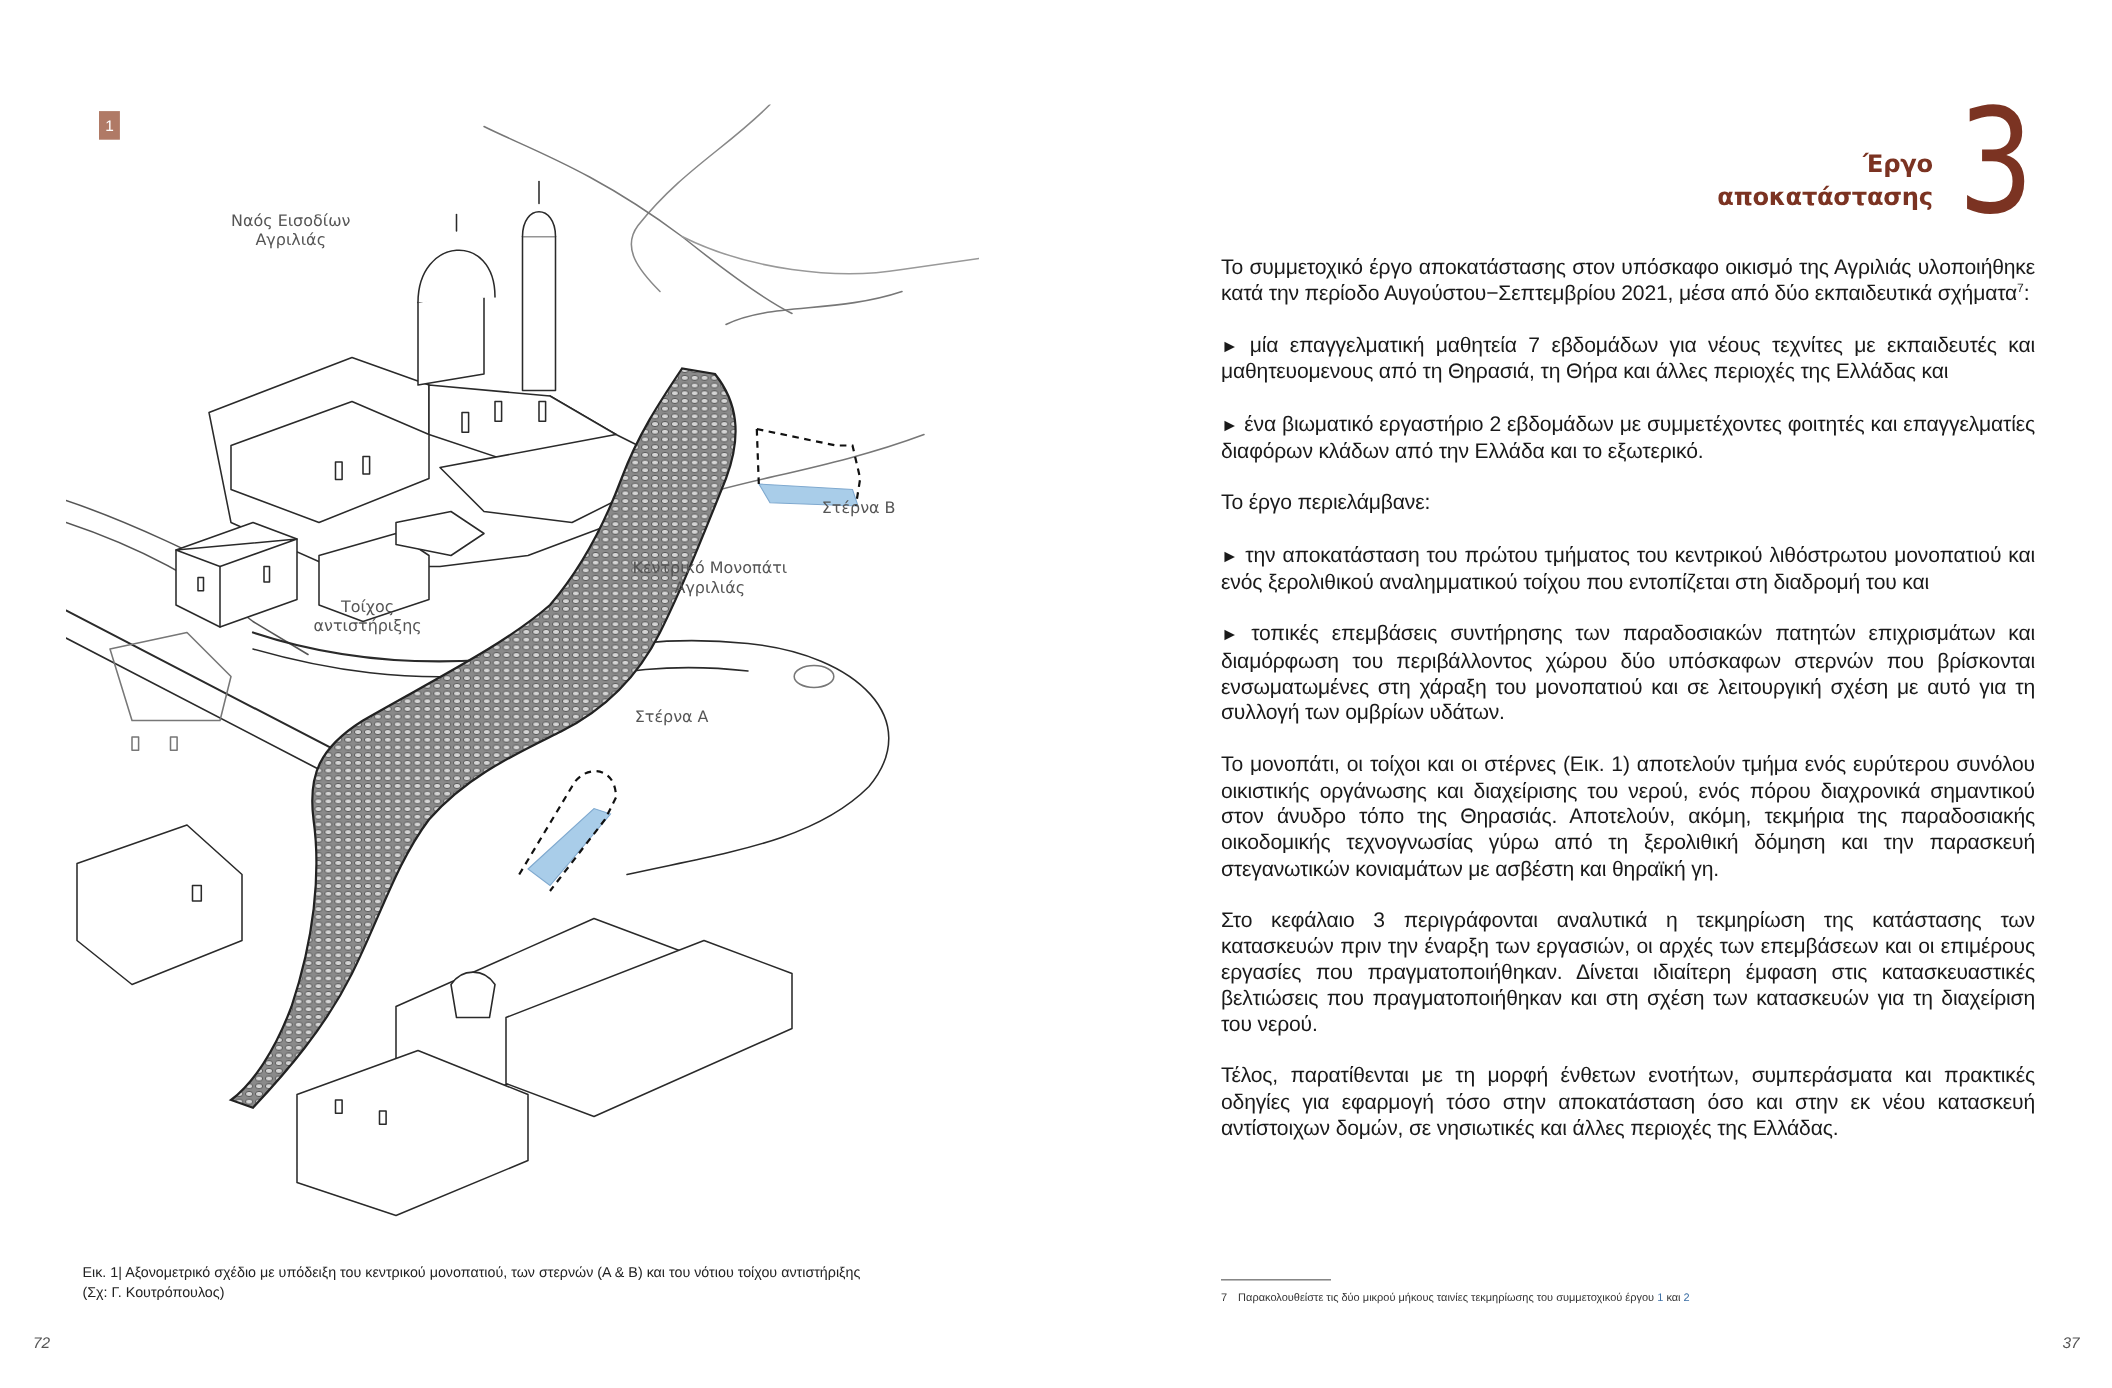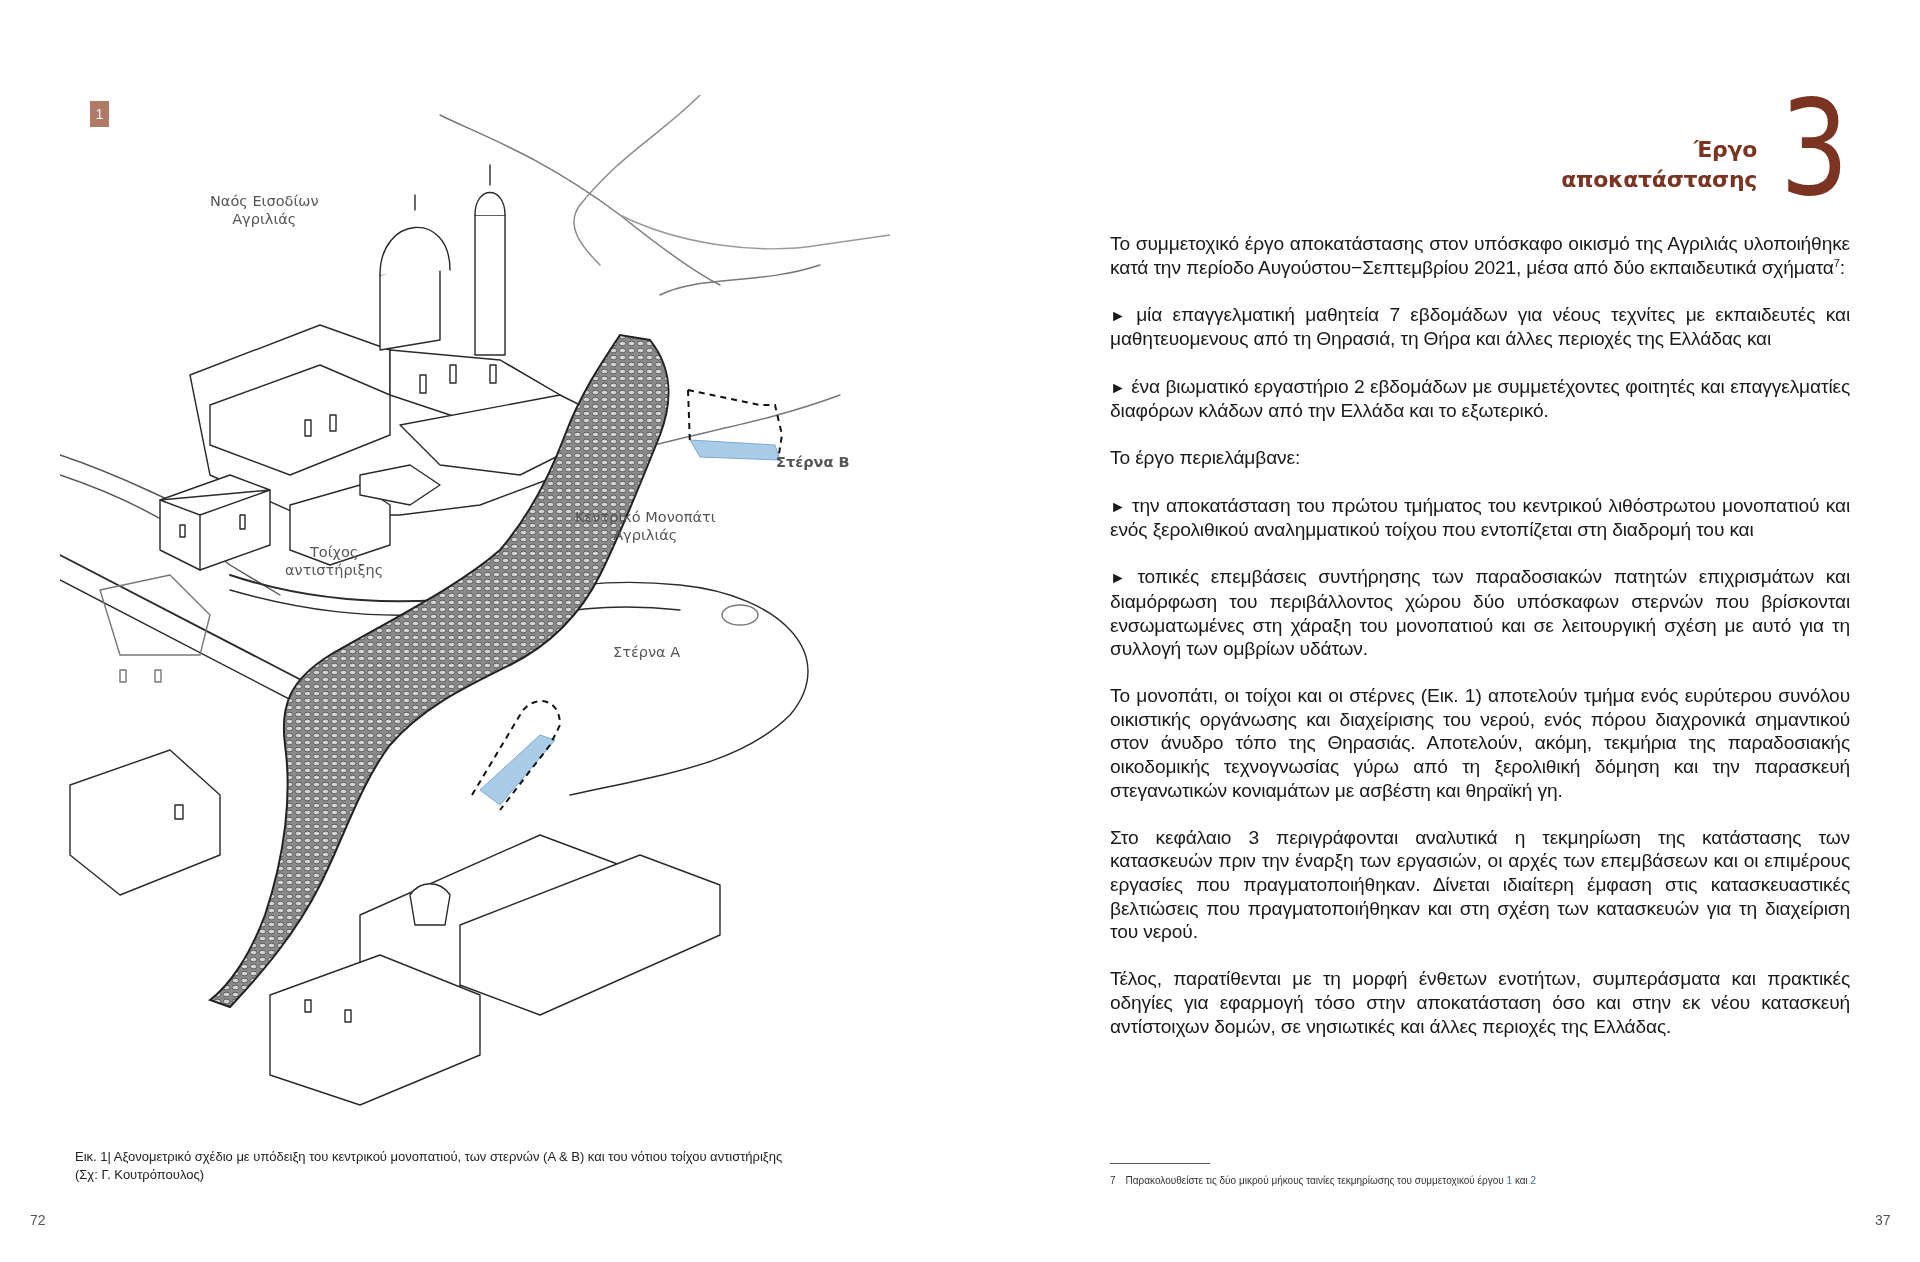--- a/index.html
+++ b/index.html
@@ -13,21 +13,21 @@
                background:#b07a66; color:#fff; font-size:14px; line-height:26px; text-align:center; }
 
   .drawing { position:absolute; left:60px; top:95px; width:830px; height:1045px; }
   .drawing svg { width:100%; height:100%; display:block; }
 
   .dlabel { position:absolute; color:#555; font-family:"DejaVu Sans", sans-serif; font-size:14.5px;
             line-height:18px; text-align:center; white-space:nowrap; }
 
   .caption { position:absolute; left:75px; top:1148px; width:840px; font-size:13px; line-height:18px;
              color:#222; font-family:"Liberation Sans", sans-serif; }
-  .folio { position:absolute; top:1212px; font-size:14px; color:#555; }
+  .folio { position:absolute; top:1212px; font-size:14px; color:#555;font-style:italic; }
 
   .chapter { position:absolute; right:163px; top:135px; text-align:right; color:#7b3322;
              font-family:"DejaVu Sans", sans-serif; font-weight:bold; font-size:22px; line-height:30px; letter-spacing:-0.3px; }
   .chapter-num { position:absolute; left:820px; top:78px; color:#7b3322; font-family:"DejaVu Sans", sans-serif;
                  font-size:132px; line-height:140px; font-weight:normal; transform:scaleX(0.82); transform-origin:left top; }
 
   .body { position:absolute; left:150px; top:232px; width:740px; font-size:19.2px; line-height:23.6px; color:#1a1a1a;
           text-align:justify; font-family:"Liberation Sans", sans-serif; letter-spacing:-0.15px; }
   .body p { margin:0 0 23.6px 0; }
   .body sup { font-size:11px; vertical-align:super; line-height:0; }
@@ -135,22 +135,22 @@
     </svg>
 
     <div class="dlabel" style="left:120px; top:97px;margin-left:30px;">
       <div>Ναός Εισοδίων</div>
       <div>Αγριλιάς</div>
     </div>
     <div class="dlabel" style="left:515px; top:413px;">
       <div>Κεντρικό Μονοπάτι</div>
       <div>Αγριλιάς</div>
     </div>
-    <div class="dlabel" style="left:716px; top:358px;font-weight:bold;">Στέρνα Β</div>
-    <div class="dlabel" style="left:517px; top:548px;margin-left:36px;">Στέρνα Α</div>
+    <div class="dlabel" style="left:687px; top:358px;">Στέρνα Β</div>
+    <div class="dlabel" style="left:517px; top:548px;">Στέρνα Α</div>
     <div class="dlabel" style="left:225px; top:448px;">
       <div>Τοίχος</div>
       <div>αντιστήριξης</div>
     </div>
   </div>
 
   <div class="caption">
     <div>Εικ. 1| Αξονομετρικό σχέδιο με υπόδειξη του κεντρικού μονοπατιού, των στερνών (Α &amp; Β) και του νότιου τοίχου αντιστήριξης</div>
     <div>(Σχ: Γ. Κουτρόπουλος)</div>
   </div>

